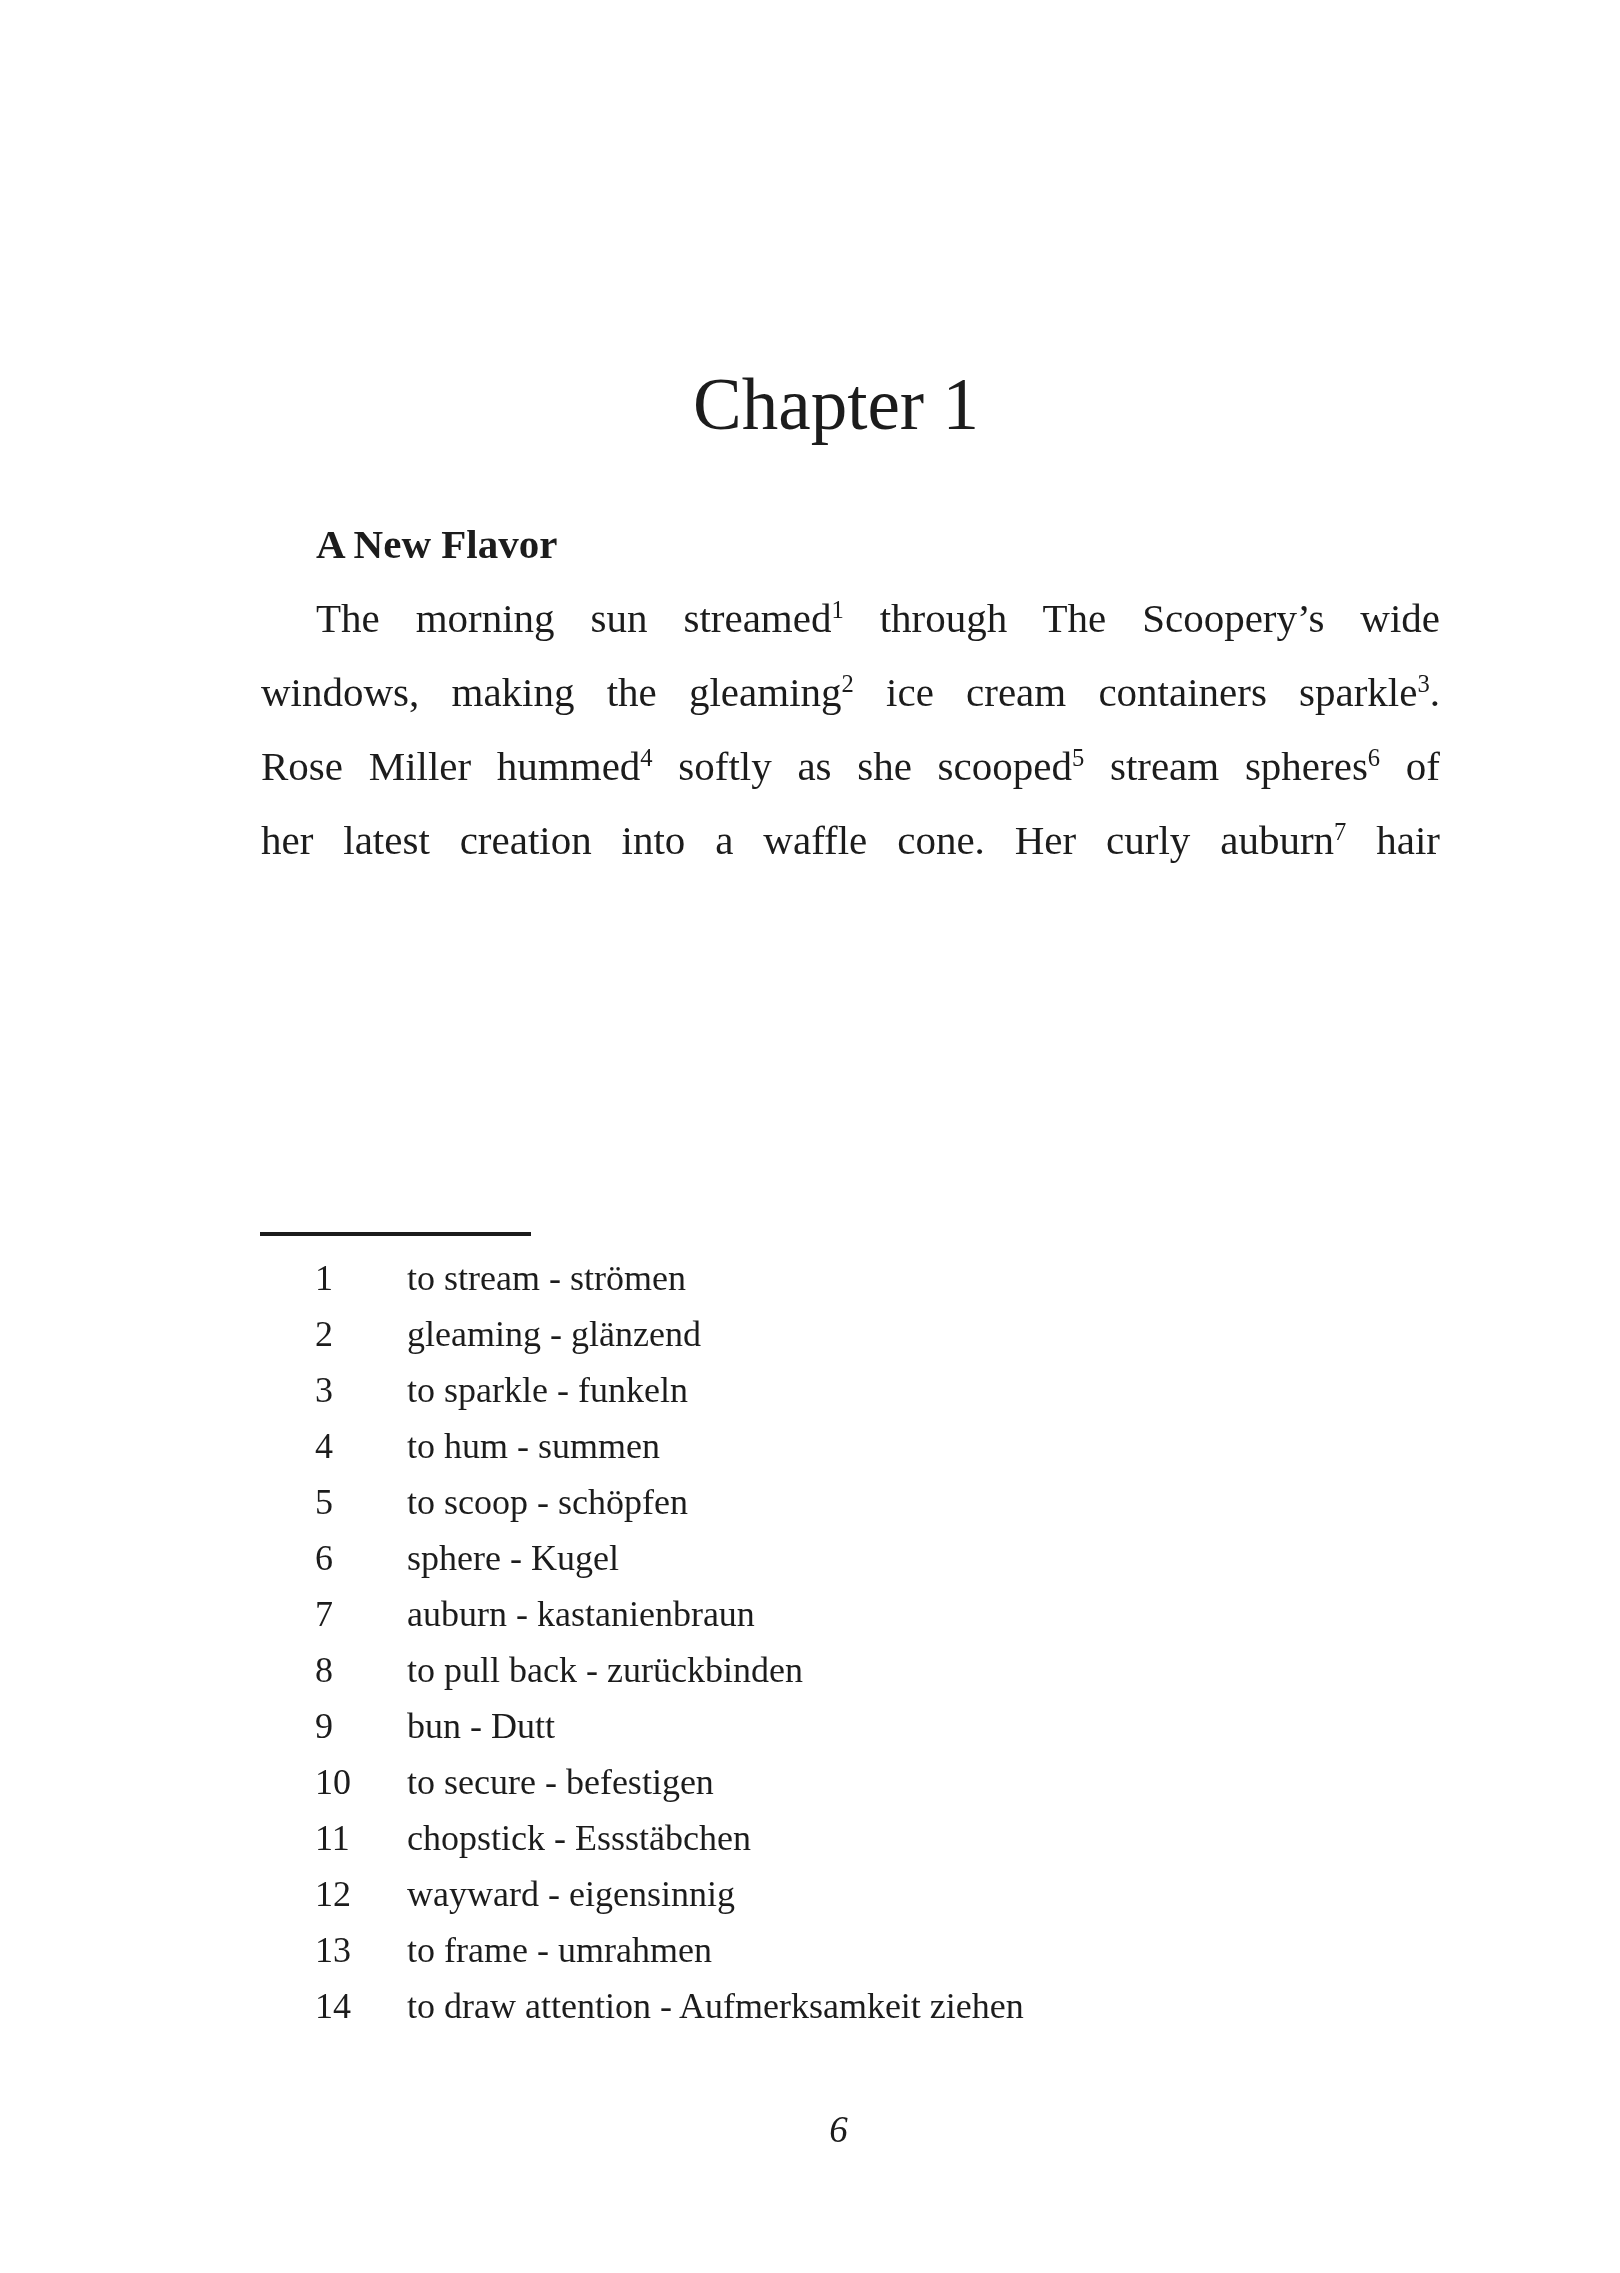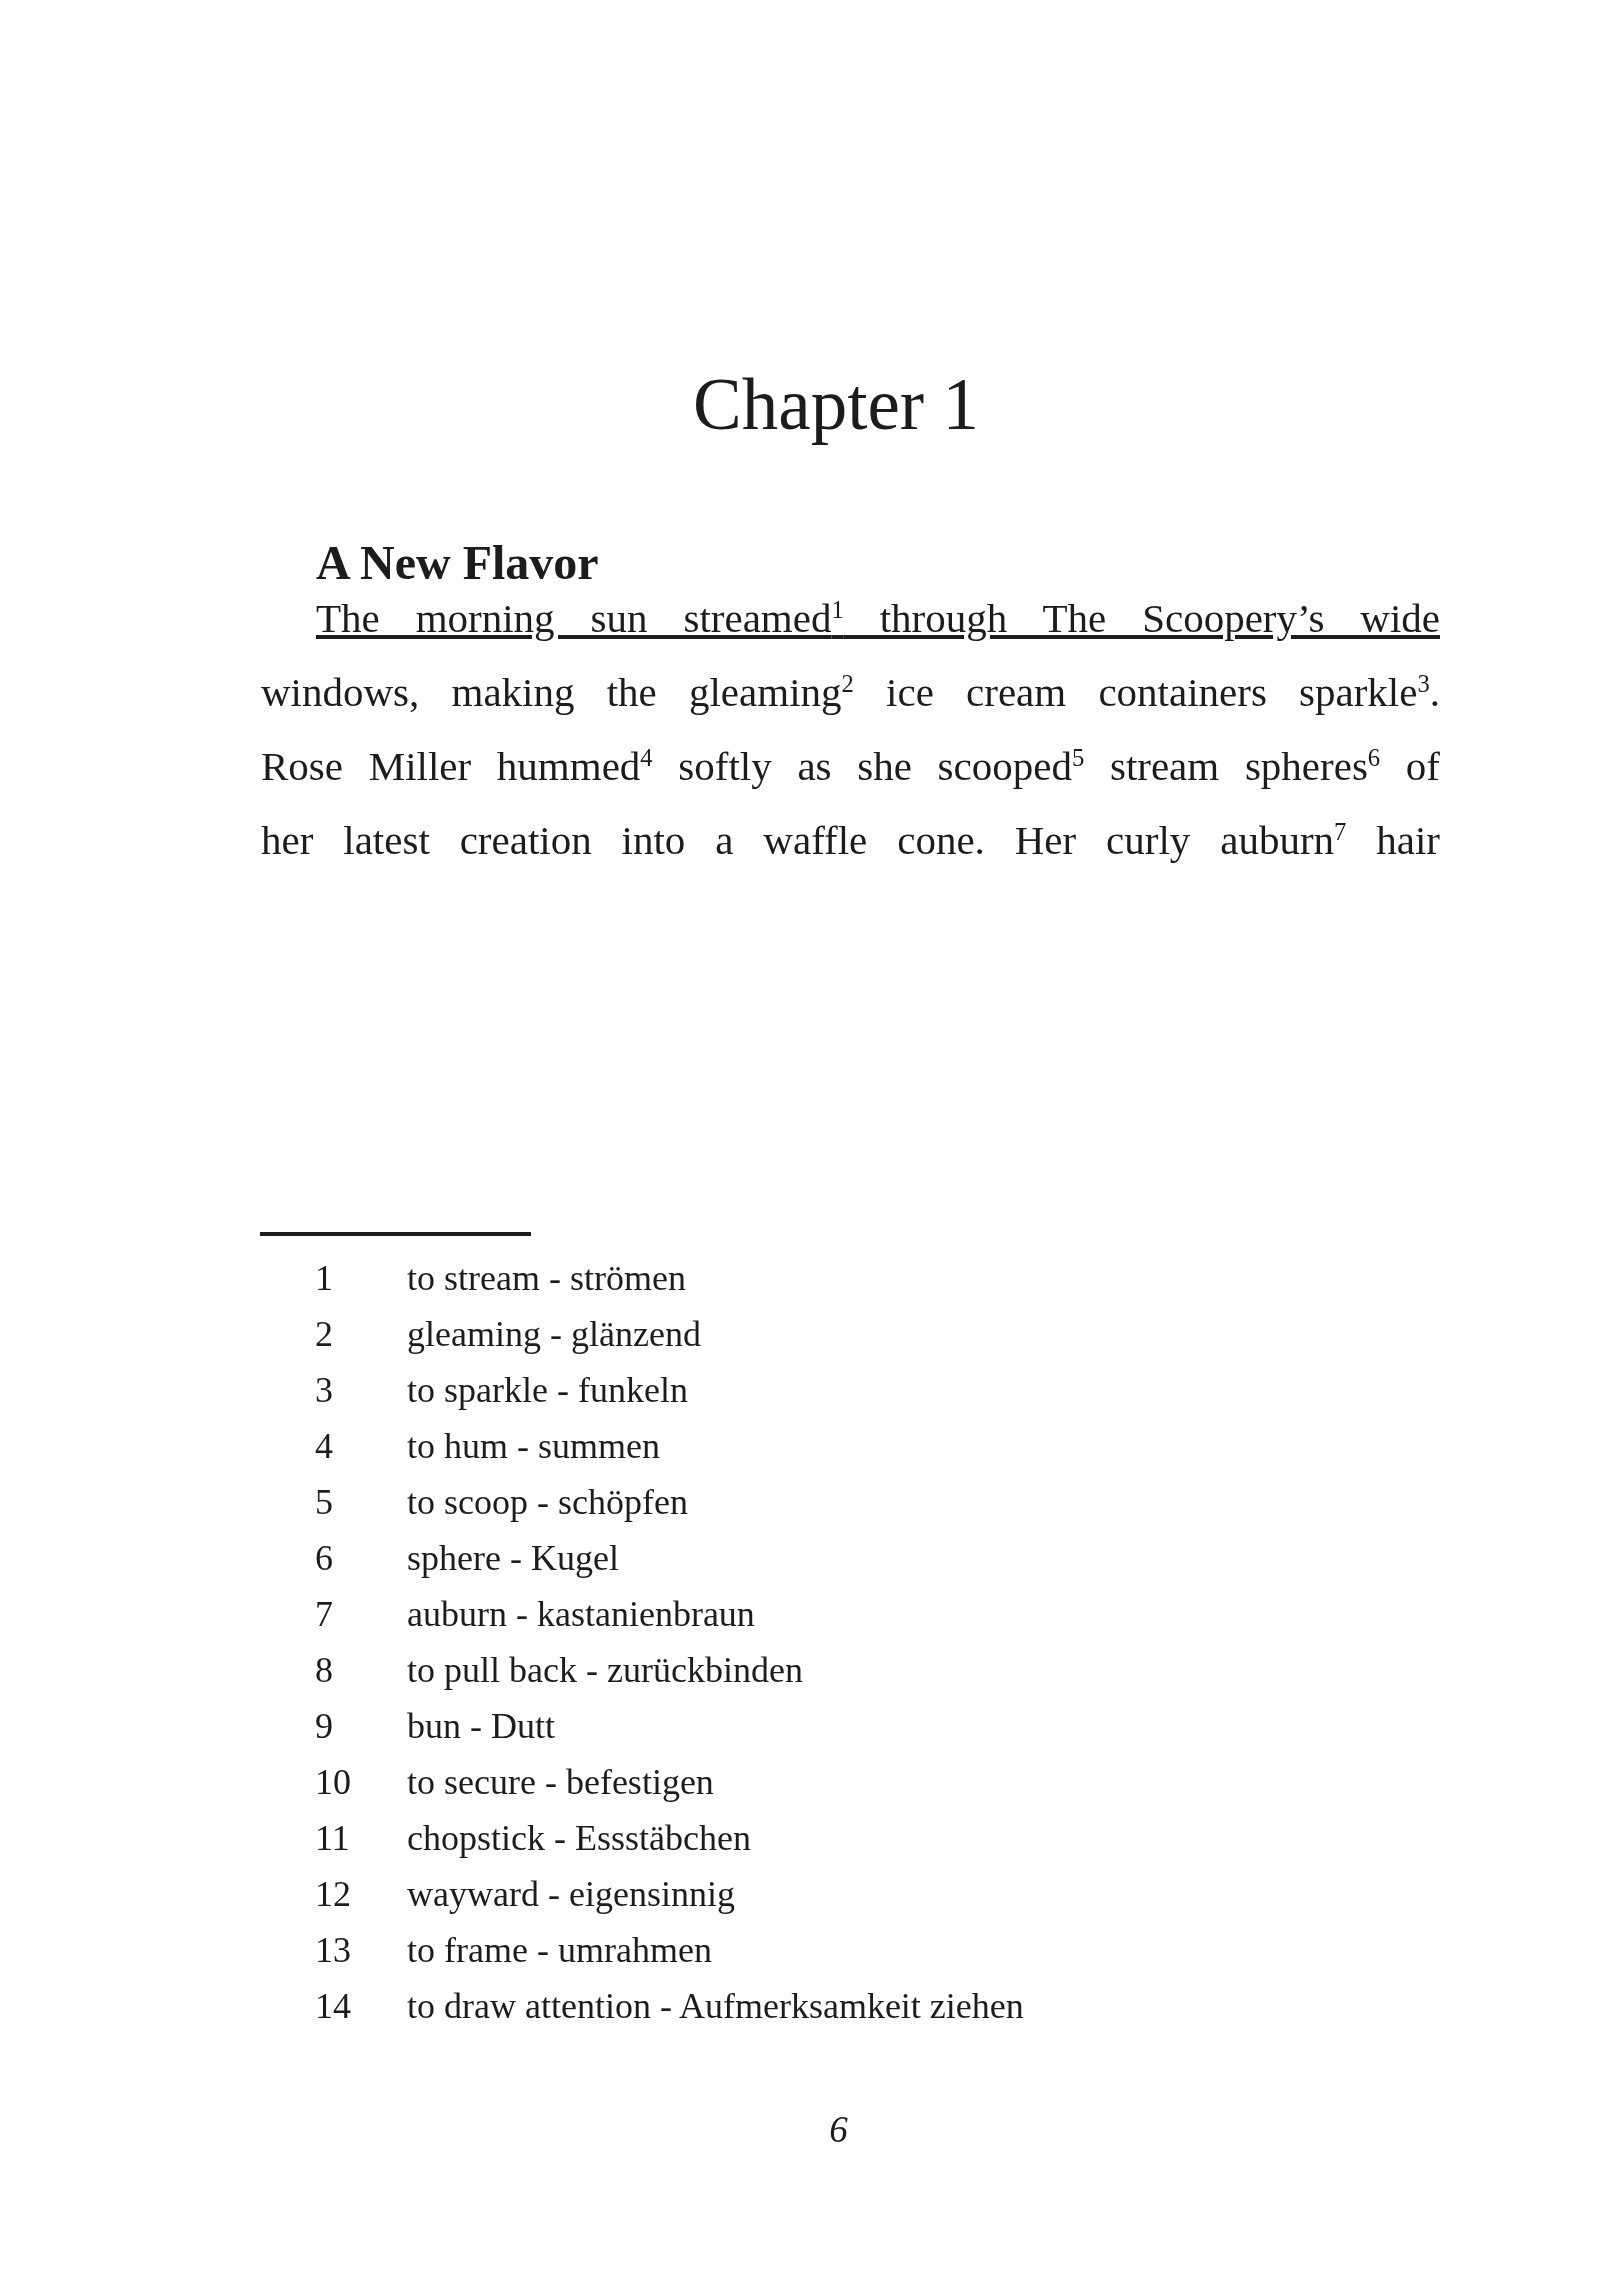--- a/index.html
+++ b/index.html
@@ -1,23 +1,23 @@
 <!DOCTYPE html>
 <html style="font-size:14.3px"><head>
 <meta charset="utf-8">
 <style>
   html, body { margin:0; padding:0; background:#ffffff; }
   body { width:1621px; height:2273px; position:relative; overflow:hidden;
          font-family:"Liberation Serif", "DejaVu Serif", serif; color:#1c1c1c; }
   .abs { position:absolute; white-space:nowrap; }
   .title { left:0; width:1672px; text-align:center; top:360px; font-size:73px; line-height:89px; }
-  .subhead { left:316px; top:526px; font-size:48px; line-height:74px; font-weight:bold; }
+  .subhead { left:316px; top:507px; font-size:41px; line-height:74px; font-weight:bold; }
   .body { position:absolute; left:261px; top:581px; width:1179px; }
   .line { height:74px; font-size:41px; line-height:74px; text-align:justify; text-align-last:justify; white-space:nowrap; }
-  .line.indent { padding-left:55px;text-decoration:underline; }
+  .line.indent { padding-left:55px; }
   sup { font-size:0.6em; line-height:0; vertical-align:0.55em; }
   .rule { position:absolute; left:260px; top:1232px; width:271px; height:3.6px; background:#1c1c1c; }
   .notes { position:absolute; left:315px; top:1250px; }
   .note { height:56px; font-size:36px; line-height:56px; white-space:nowrap; position:relative; }
   .note .num { position:absolute; left:0; }
   .note .txt { position:absolute; left:92px; }
   .pagenum { position:absolute; left:794px; width:89px; text-align:center; top:2107px;
              font-size:37px; line-height:45px; font-style:italic; }
 </style>
 </head>

